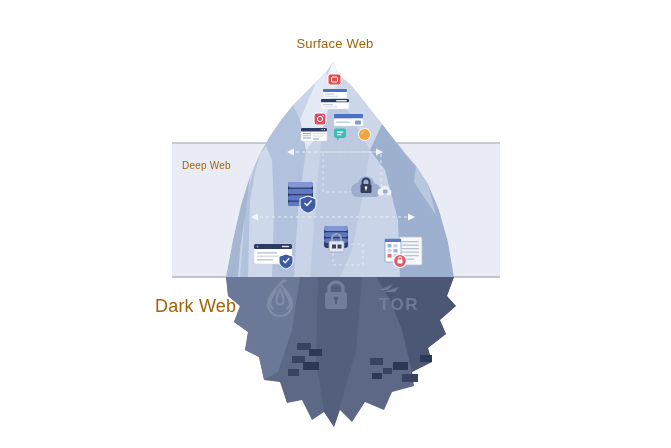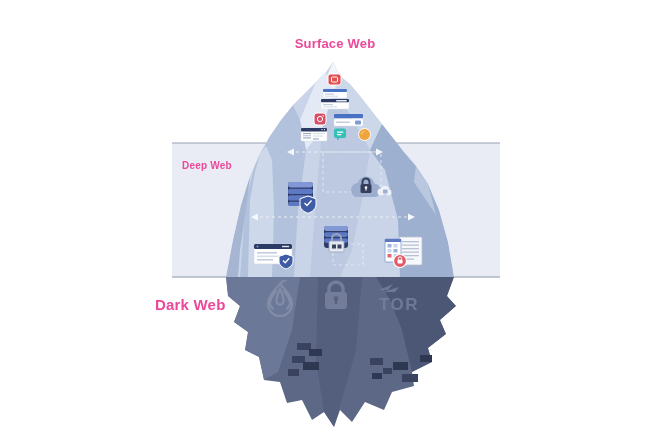--- a/index.html
+++ b/index.html
@@ -1,26 +1,26 @@
 <!DOCTYPE html>
 <html><head>
 <meta charset="utf-8">
 <style>
   html,body{margin:0;padding:0;background:#ffffff;}
   .stage{
     position:relative;width:671px;height:448px;background:#ffffff;
     overflow:hidden;font-family:"Liberation Sans",sans-serif;
   }
   .layer-label{
-    position:absolute;color:#ec4899;font-weight:700;letter-spacing:.2px;
+    position:absolute;color:#a16207;font-weight:400;letter-spacing:.2px;
     white-space:nowrap;
   }
   .label-surface{top:36px;left:335px;transform:translateX(-50%);font-size:13px;}
   .label-deep{top:160px;left:182px;font-size:10px;}
-  .label-dark{top:296px;left:155px;font-size:15px;}
+  .label-dark{top:296px;left:155px;font-size:18px;}
   svg{position:absolute;top:0;left:0;display:block;}
 </style>
 </head>
 <body>
 
 <div class="stage">
 
   <svg width="671" height="448" viewBox="0 0 671 448">
     <defs>
       <clipPath id="bergTopClip">

